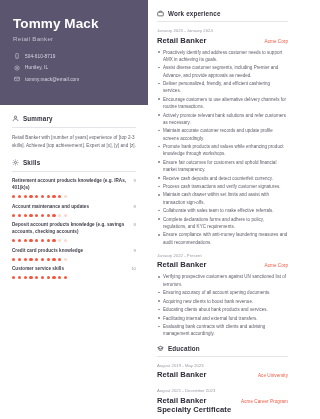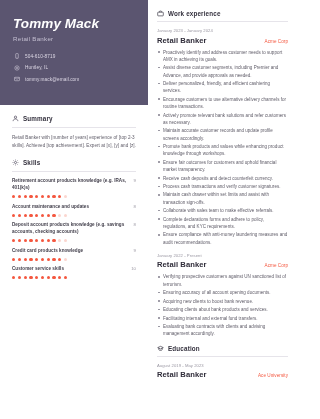--- a/index.html
+++ b/index.html
@@ -15,21 +15,21 @@
   .left { width: 148px; flex: 0 0 148px; padding: 0; }
 
   .hero {
     background: #5b5570;
     color: #fff;
     padding: 16px 13px 18px 13px;
     min-height: 93px;
   }
   .name {
     font-size: 13.5px; font-weight: bold; letter-spacing: 0.1px;
-    line-height: 1.15; margin-bottom: 3px; color: #ffffff; font-style: italic;
+    line-height: 1.15; margin-bottom: 3px; color: #ffffff;
   }
   .job-title {
     font-size: 6.2px; color: #c3bed0; letter-spacing: 0.25px;
     margin-bottom: 11px;
   }
   .contact-row {
     display: flex; align-items: center; gap: 5px;
     font-size: 4.7px; color: #ded9e6; margin-bottom: 4.5px;
     letter-spacing: 0.1px;
   }
@@ -334,16 +334,23 @@
       </div>
       <div class="rhr"></div>
       <div id="edu-list">
           <div class="edu-entry">
             <div class="entry-date">August 2019 - May 2023</div>
             <div class="entry-head">
               <div class="entry-title">Retail Banker</div>
               <div class="entry-org">Ace University</div>
             </div>
           </div>
+          <div class="edu-entry">
+            <div class="entry-date">August 2021 - December 2023</div>
+            <div class="entry-head">
+              <div class="entry-title">Retail Banker Specialty Certificate</div>
+              <div class="entry-org">Acme Career Program</div>
+            </div>
+          </div>
         </div>
     </div>
   </div>
 </div>
 
 </body></html>

